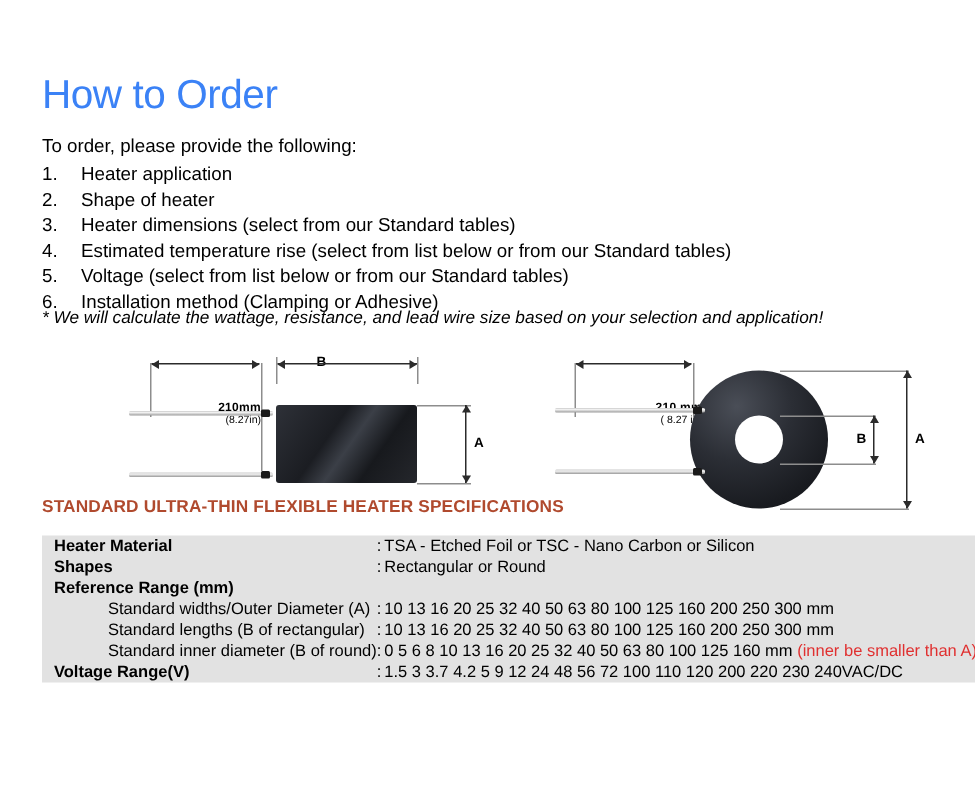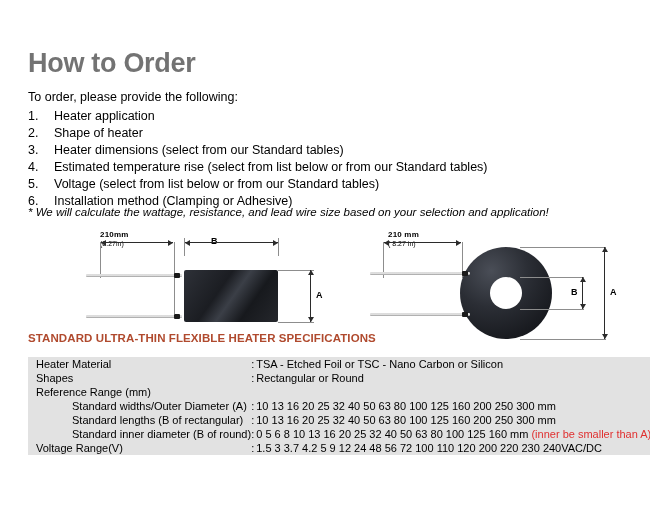--- a/index.html
+++ b/index.html
@@ -16,23 +16,23 @@
     color: #000;
     -webkit-font-smoothing: antialiased;
   }
 
   
   #page-title {
     position: absolute;
     left: 28px;
     top: 50px;
     font-size: 27px;
-    font-weight: bold;
+    font-weight: normal;
     letter-spacing: -0.3px;
-    color: #737373;
+    color: #3b82f6;
     line-height: 1;
   }
 
   
   #intro-line {
     position: absolute;
     left: 28px;
     top: 90px;
     font-size: 12.5px;
     line-height: 1.25;
@@ -74,24 +74,25 @@
     left: 0;
     top: 228px;
     width: 650px;
     height: 112px;
   }
 
   .dim-label {
     position: absolute;
     font-size: 8px;
     font-weight: bold;
-    text-align: left;
+    text-align: right;
     line-height: 9px;
     letter-spacing: 0.2px;
     white-space: nowrap;
+    margin-top: 37px;
   }
   .dim-label .sub {
     display: block;
     font-size: 7px;
     font-weight: normal;
     letter-spacing: 0;
   }
   .dim-letter {
     position: absolute;
     font-size: 9px;
@@ -197,21 +198,21 @@
   #spec-table tr { height: 14px; }
   #spec-table td {
     padding: 0;
     vertical-align: middle;
     line-height: 14px;
     white-space: nowrap;
   }
   #spec-table td.c-label {
     width: 196px;
     padding-left: 8px;
-    font-weight: normal;
+    font-weight: bold;
   }
   #spec-table td.c-label.indent {
     padding-left: 44px;
     font-weight: normal;
   }
   #spec-table td.c-colon {
     width: 14px;
     text-align: left;
   }
   #spec-table td.c-value {

